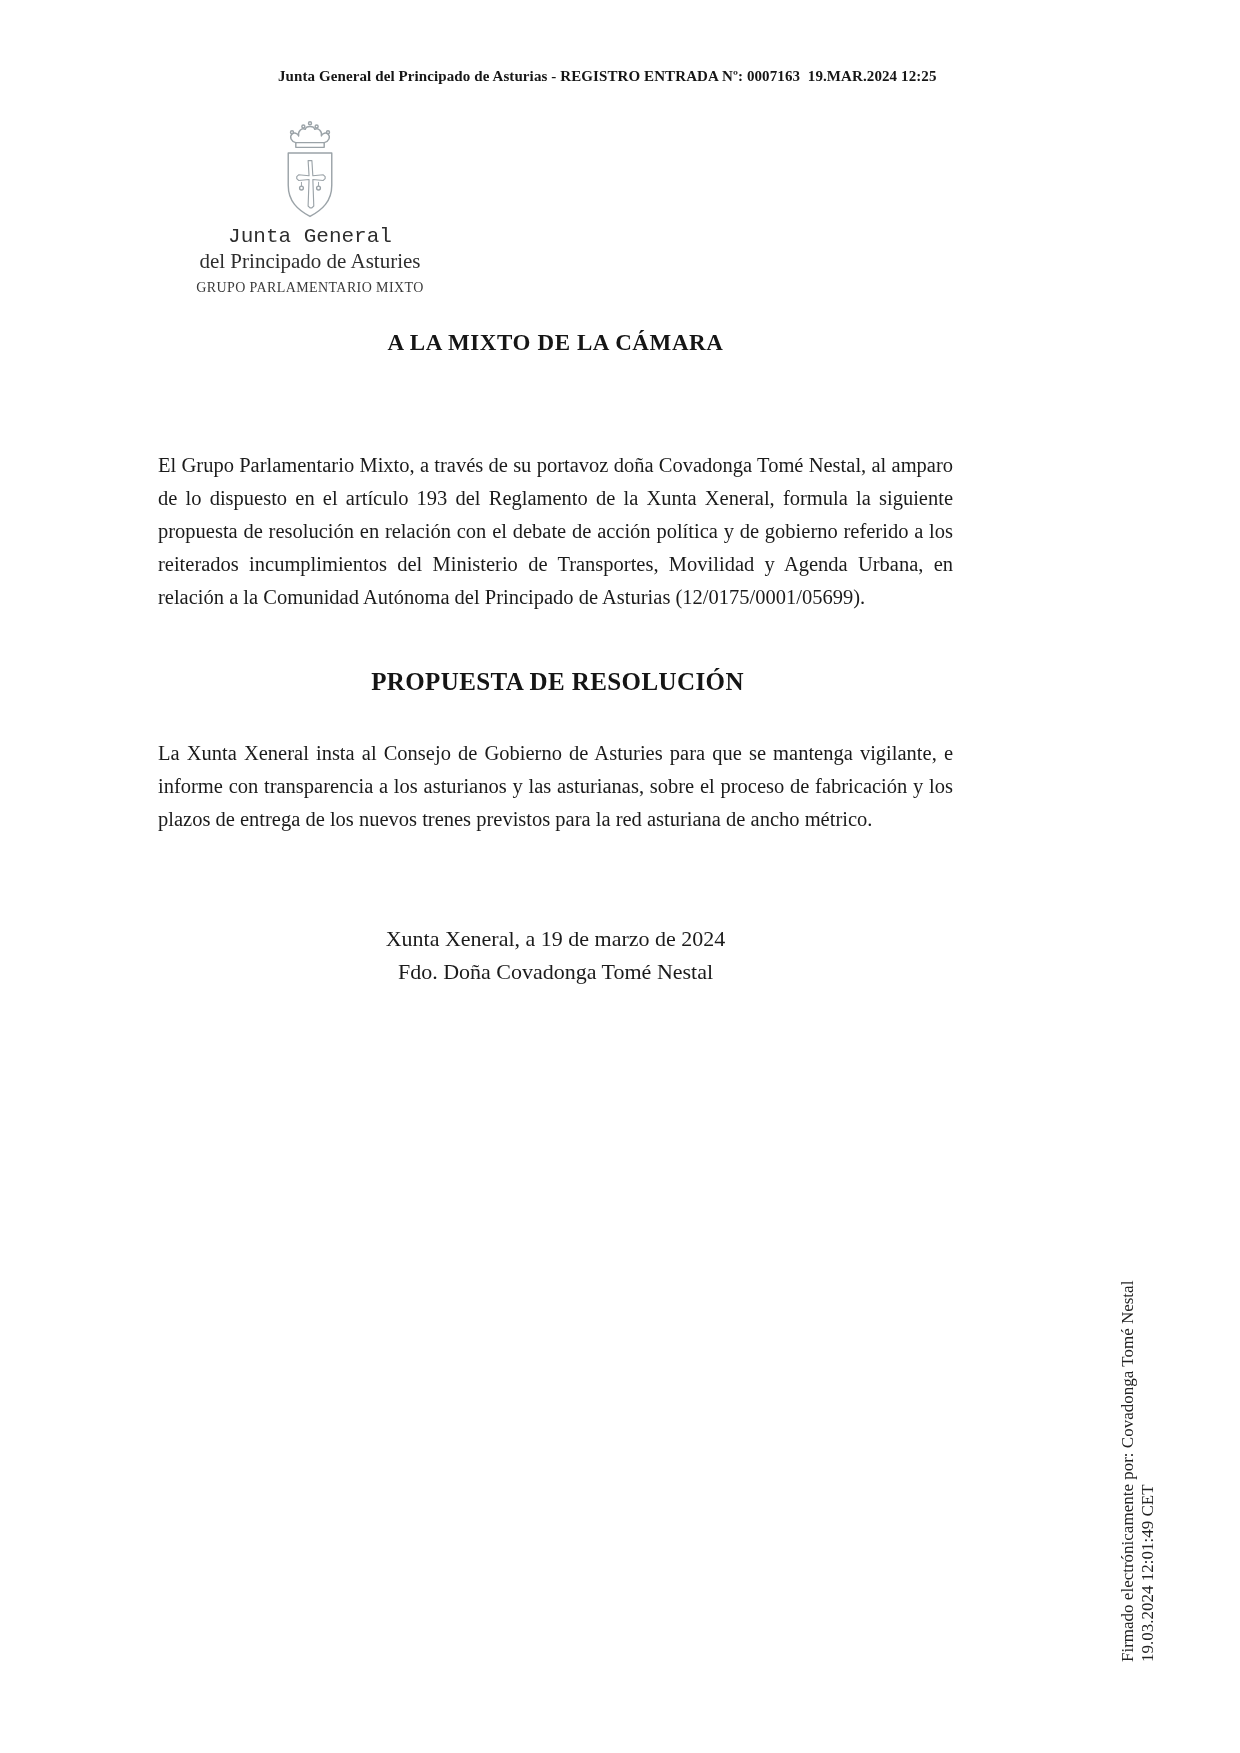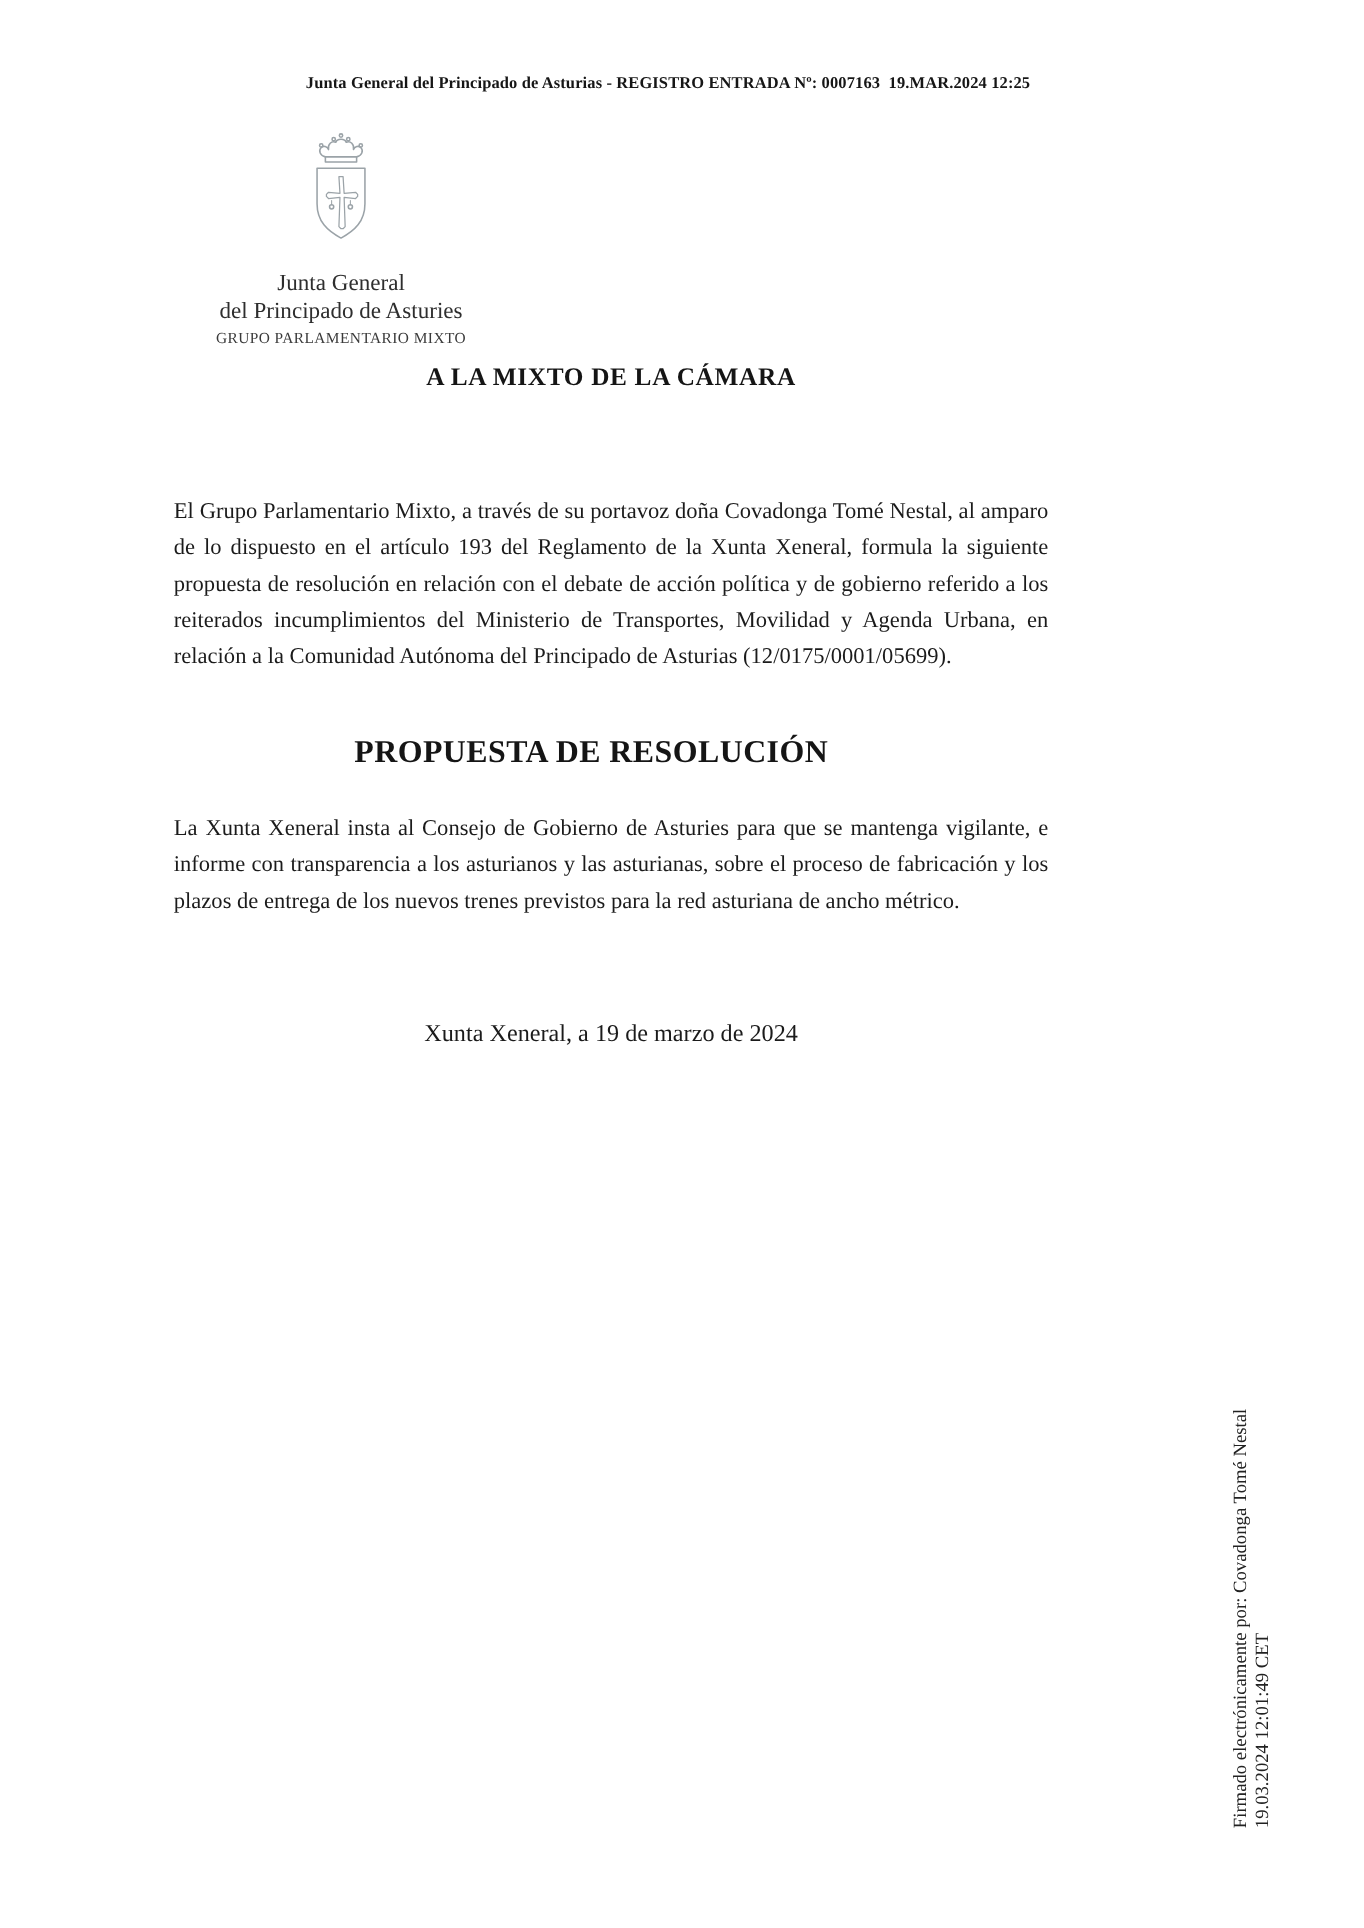--- a/index.html
+++ b/index.html
@@ -34,21 +34,21 @@
   }
   .letterhead .crest {
     display: block;
     margin: 0 auto;
   }
   .org-line {
     font-size: 21px;
     line-height: 25px;
     color: #2e2e2e;
   }
-  .org-line.first { margin-top: 21px; }
+  .org-line.first { margin-top: 0; font-family: Liberation Mono, monospace; }
   .group-name {
     margin-top: 6px;
     font-family: Liberation Serif, serif;
     font-size: 14px;
     letter-spacing: 0.4px;
     color: #3a3a3a;
   }
   .doc-title {
     position: absolute;
     left: 158px;
@@ -67,25 +67,25 @@
     font-size: 20.5px;
     line-height: 33px;
     text-align: justify;
     color: #1b1b1b;
   }
   .para-intro { top: 428px; }
   .para-resolution { top: 716px; }
   .para b { font-weight: normal; }
   .section-heading {
     position: absolute;
-    left: 140px;
+    left: 160px;
     top: 668px;
     width: 795px;
     text-align: center;
-    font-size: 29px;
+    font-size: 25px;
     font-weight: bold;
     letter-spacing: 0.4px;
     color: #151515;
   }
   .closing {
     position: absolute;
     left: 158px;
     top: 922px;
     width: 795px;
     text-align: center;
@@ -138,18 +138,19 @@
 <div class="doc-title">A LA MIXTO DE LA CÁMARA</div>
 
 <p class="para para-intro"><span>El </span><b>Grupo Parlamentario Mixto,</b><span> a través de su </span><b>portavoz doña Covadonga Tomé Nestal,</b><span> al amparo de lo dispuesto en el artículo 193 del Reglamento de la Xunta Xeneral, formula la siguiente </span><b>propuesta de resolución en relación con el debate de acción política y de gobierno</b><span> referido a los reiterados incumplimientos del Ministerio de Transportes, Movilidad y Agenda Urbana, en relación a la Comunidad Autónoma del Principado de Asturias (12/0175/0001/05699).</span></p>
 
 <div class="section-heading">PROPUESTA DE RESOLUCIÓN</div>
 
 <p class="para para-resolution">La Xunta Xeneral insta al Consejo de Gobierno de Asturies para que se mantenga vigilante, e informe con transparencia a los asturianos y las asturianas, sobre el proceso de fabricación y los plazos de entrega de los nuevos trenes previstos para la red asturiana de ancho métrico.</p>
 
 <div class="closing">
   <div>Xunta Xeneral, a 19 de marzo de 2024</div>
+  <div>Fdo. Doña Covadonga Tomé Nestal</div>
 </div>
 
 <div class="esignature">
   <div>Firmado electrónicamente por: Covadonga Tomé Nestal</div>
   <div>19.03.2024 12:01:49 CET</div>
 </div>
 
 </body></html>

